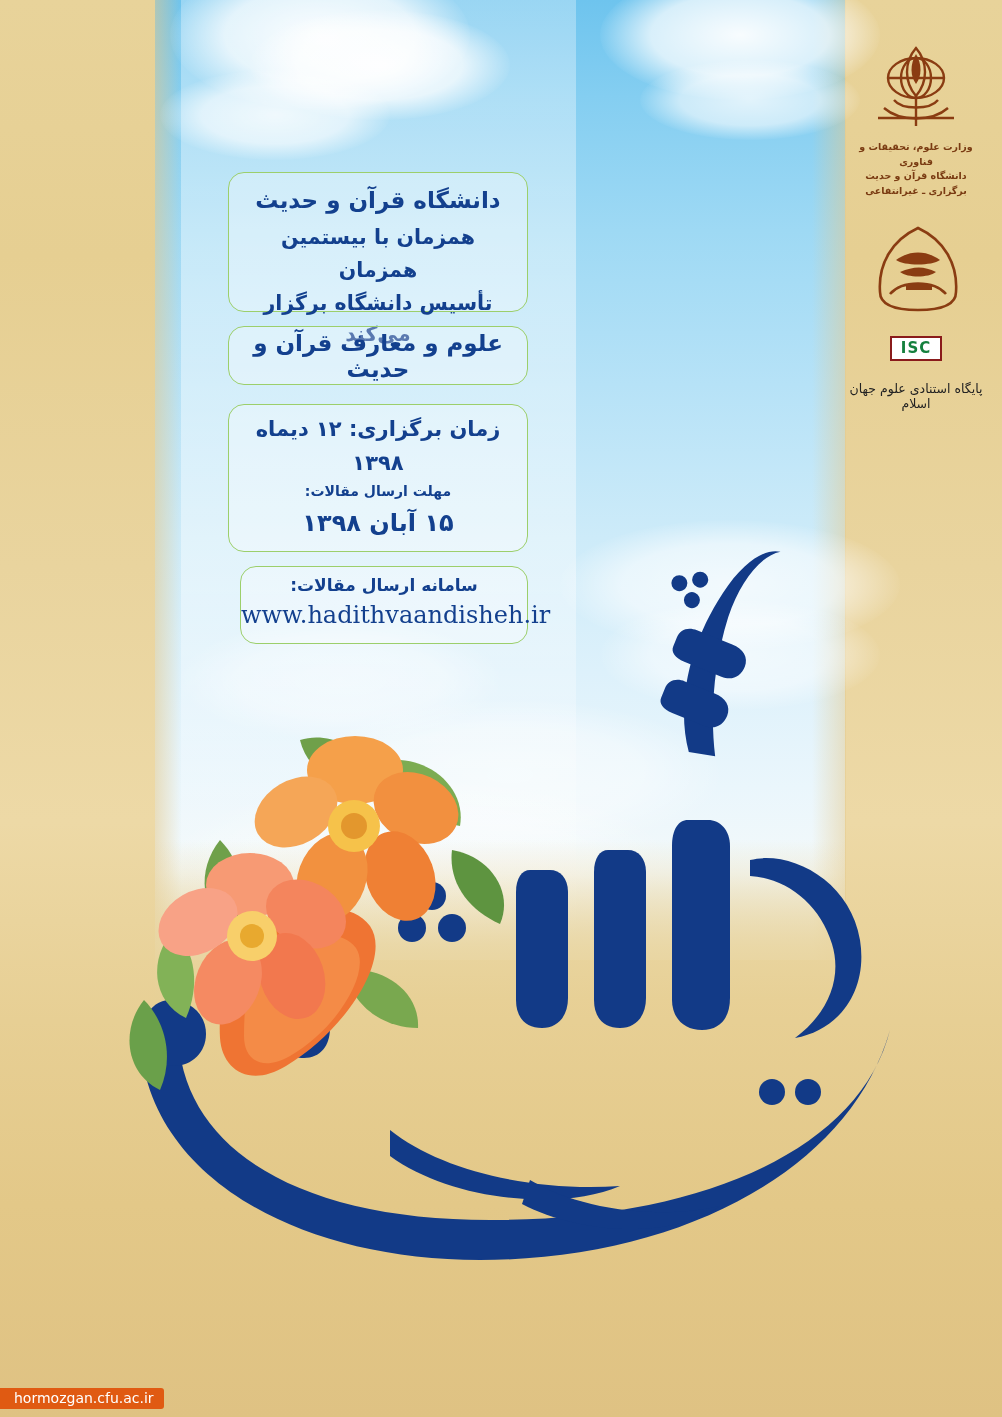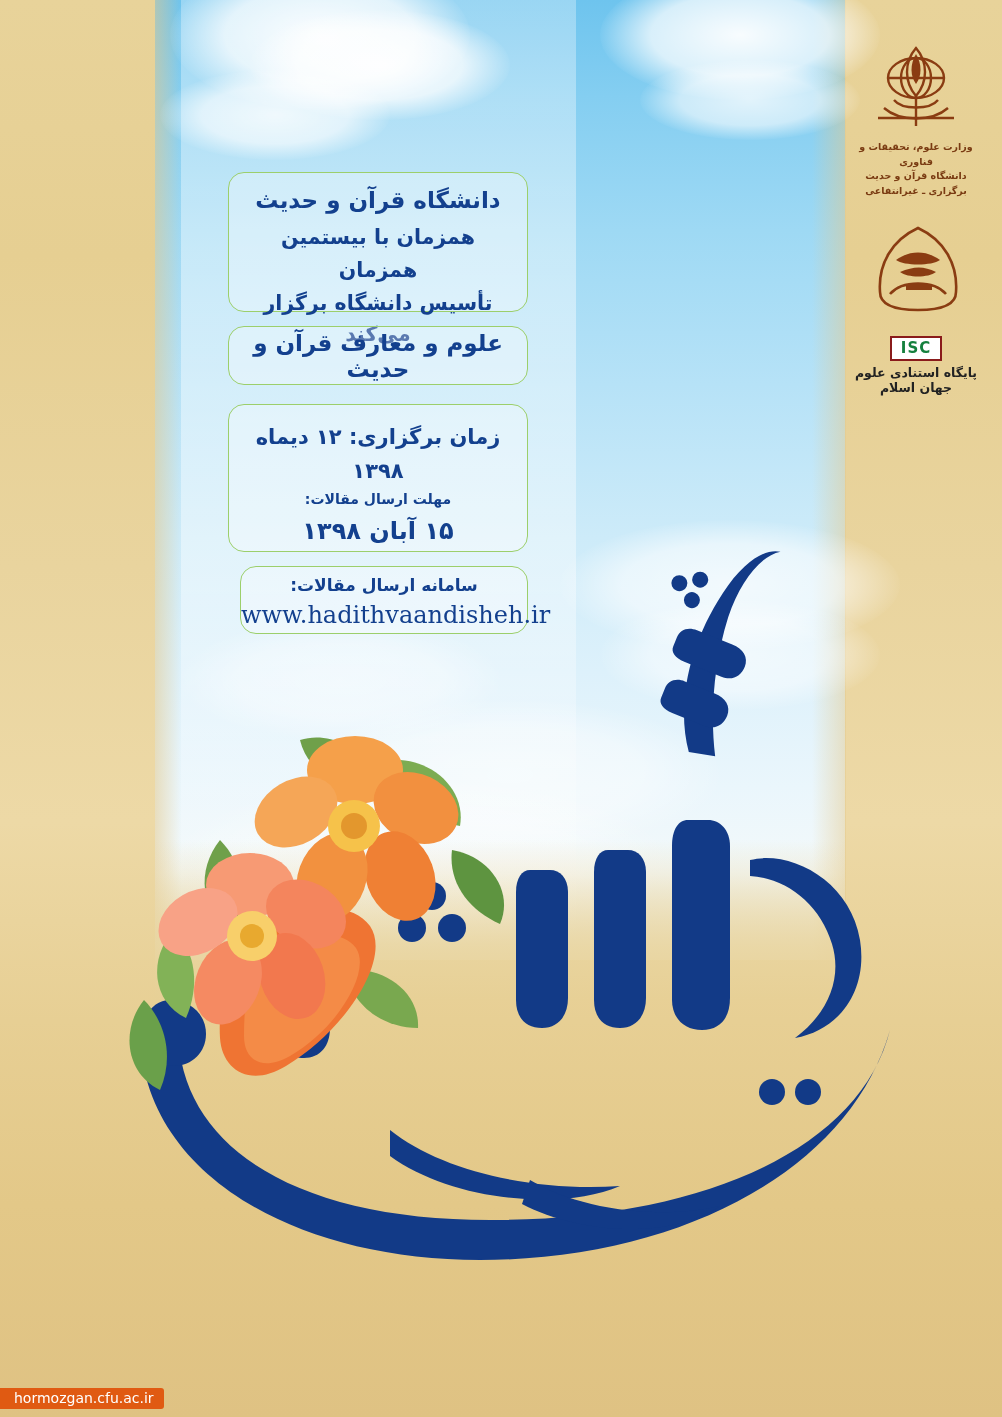--- a/index.html
+++ b/index.html
@@ -123,29 +123,29 @@
     width: 300px; height: 59px;
     display: flex; align-items: center; justify-content: flex-end;
   }
   .box-topic .t {
     font-size: 23px; font-weight: bold; color: #13408e;
   }
 
   .box-date {
     left: 228px; top: 404px;
     width: 300px; height: 148px;
-    padding-top: 16px;
+    padding-top: 8px;
   }
   .box-date .d1 { font-size: 21px; font-weight: bold; color:#13408e; line-height: 1.6; }
   .box-date .d2 { font-size: 14px; font-weight: bold; color:#13408e; line-height: 1.6; }
   .box-date .d3 { font-size: 24px; font-weight: bold; color:#13408e; line-height: 1.7; }
 
   .box-site {
     left: 240px; top: 566px;
-    width: 288px; height: 68px;
+    width: 288px; height: 78px;
     padding-top: 6px;
   }
   .box-site .s1 { font-size: 17px; font-weight: bold; color:#13408e; line-height: 1.5;}
   .box-site .s2 {
     font-size: 24px; color:#13408e; direction: ltr;
     font-family: "DejaVu Serif", serif; line-height: 1.35;
   }
 
   
   .logo-ministry {
@@ -163,23 +163,23 @@
     background: #ffffff;
     border: 2px solid #8a1b1b;
     color: #15803d;
     font-weight: bold;
     font-size: 15px;
     letter-spacing: 1px;
     padding: 1px 9px 2px 9px;
     font-family: "DejaVu Sans", sans-serif;
   }
   .isc-caption {
-    margin-top: 4px;
+    margin-top: 20px;
     font-size: 12.5px;
-    font-weight: bold;
+    font-weight: normal;
     color: #222;
     direction: rtl;
   }
   .ministry-caption {
     margin-top: 2px;
     font-size: 9.5px;
     font-weight: bold;
     color: #7a3b12;
     line-height: 1.55;
     direction: rtl;

